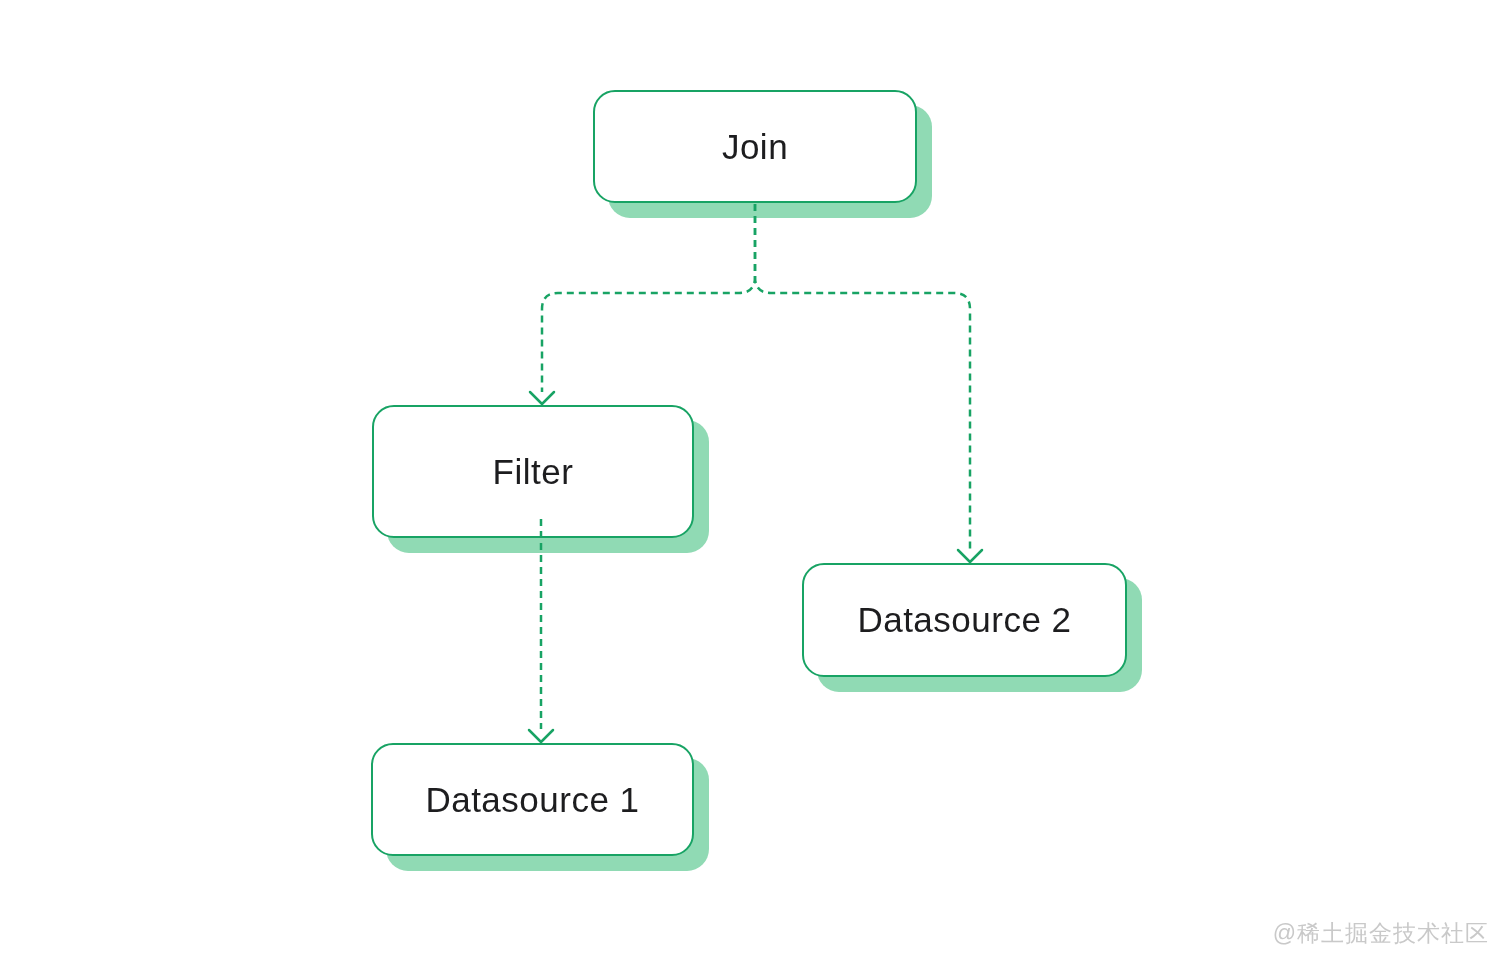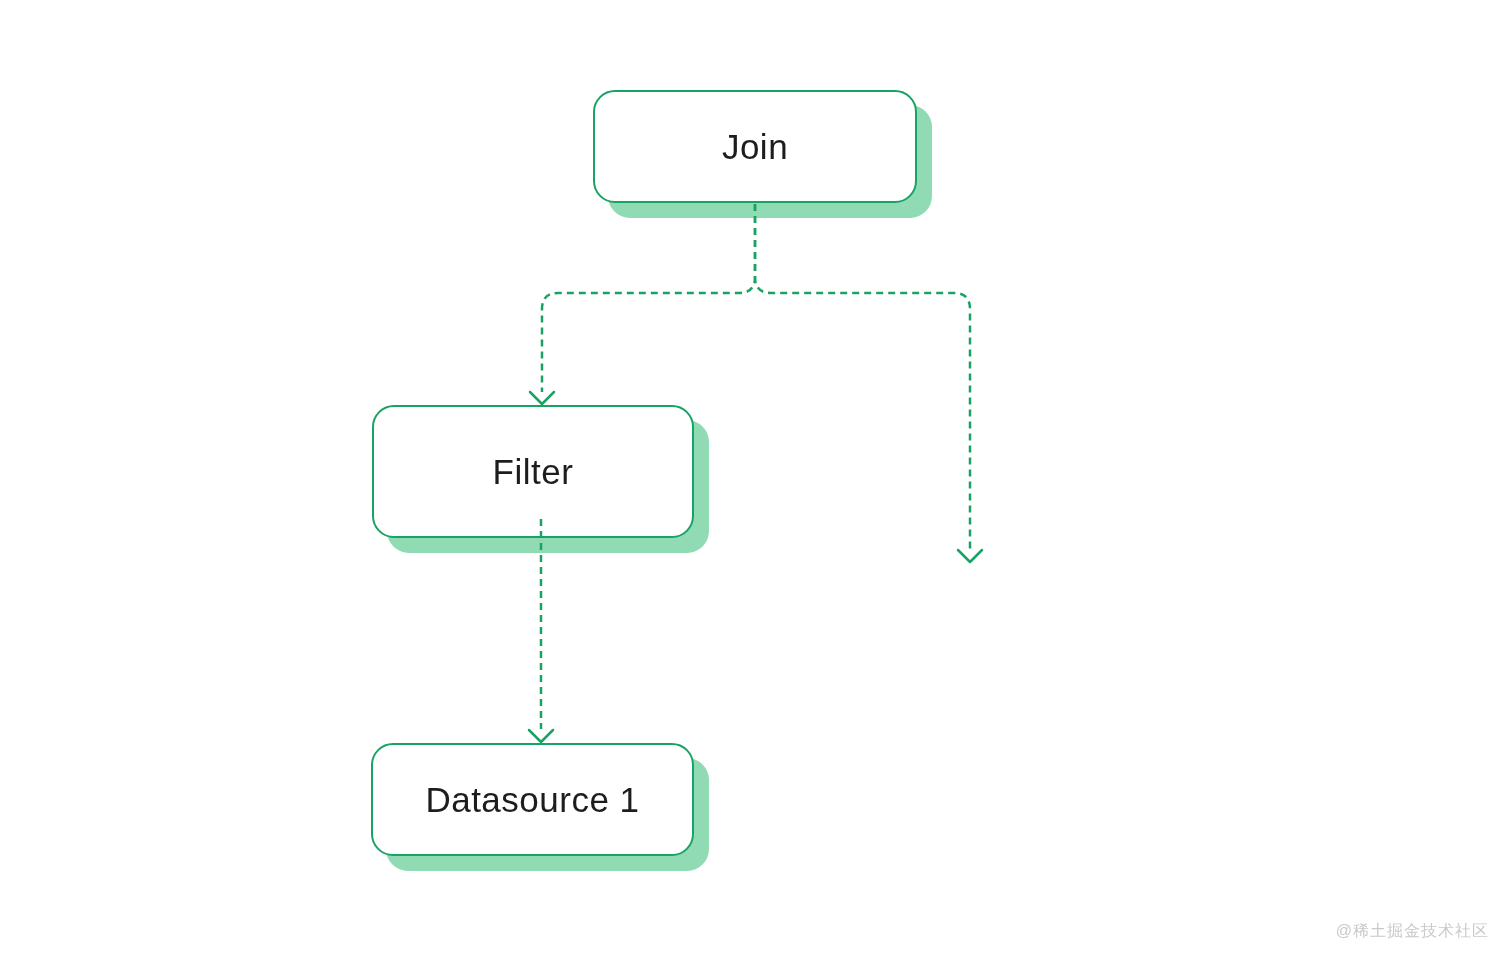--- a/index.html
+++ b/index.html
@@ -55,39 +55,42 @@
   .arrowhead {
     fill: none;
     stroke: #18a364;
     stroke-width: 2.5;
     stroke-linecap: round;
     stroke-linejoin: round;
   }
   .watermark {
     position: absolute;
     right: 23px;
-    bottom: 25px;
-    font-size: 16px;
+    bottom: 18px;
+    font-size: 23px;
     color: #c9c9c9;
     letter-spacing: 1px;
   }
 </style>
 </head>
 <body>
 
 <div class="canvas">
 
   <div class="node" id="node-join">
     <span class="label">Join</span>
   </div>
 
   <div class="node" id="node-filter">
     <span class="label">Filter</span>
   </div>
 
+  <div class="node" id="node-datasource2">
+    <span class="label">Datasource 2</span>
+  </div>
 
   <div class="node" id="node-datasource1">
     <span class="label">Datasource 1</span>
   </div>
 
   <svg class="edges" viewBox="0 0 1512 967" xmlns="http://www.w3.org/2000/svg">
 
     <path class="edge" d="M 755,204 L 755,277 Q 755,293 739,293 L 558,293 Q 542,293 542,309 L 542,392"></path>
     <path class="arrowhead" d="M 530,392 L 542,404 L 554,392"></path>
 

